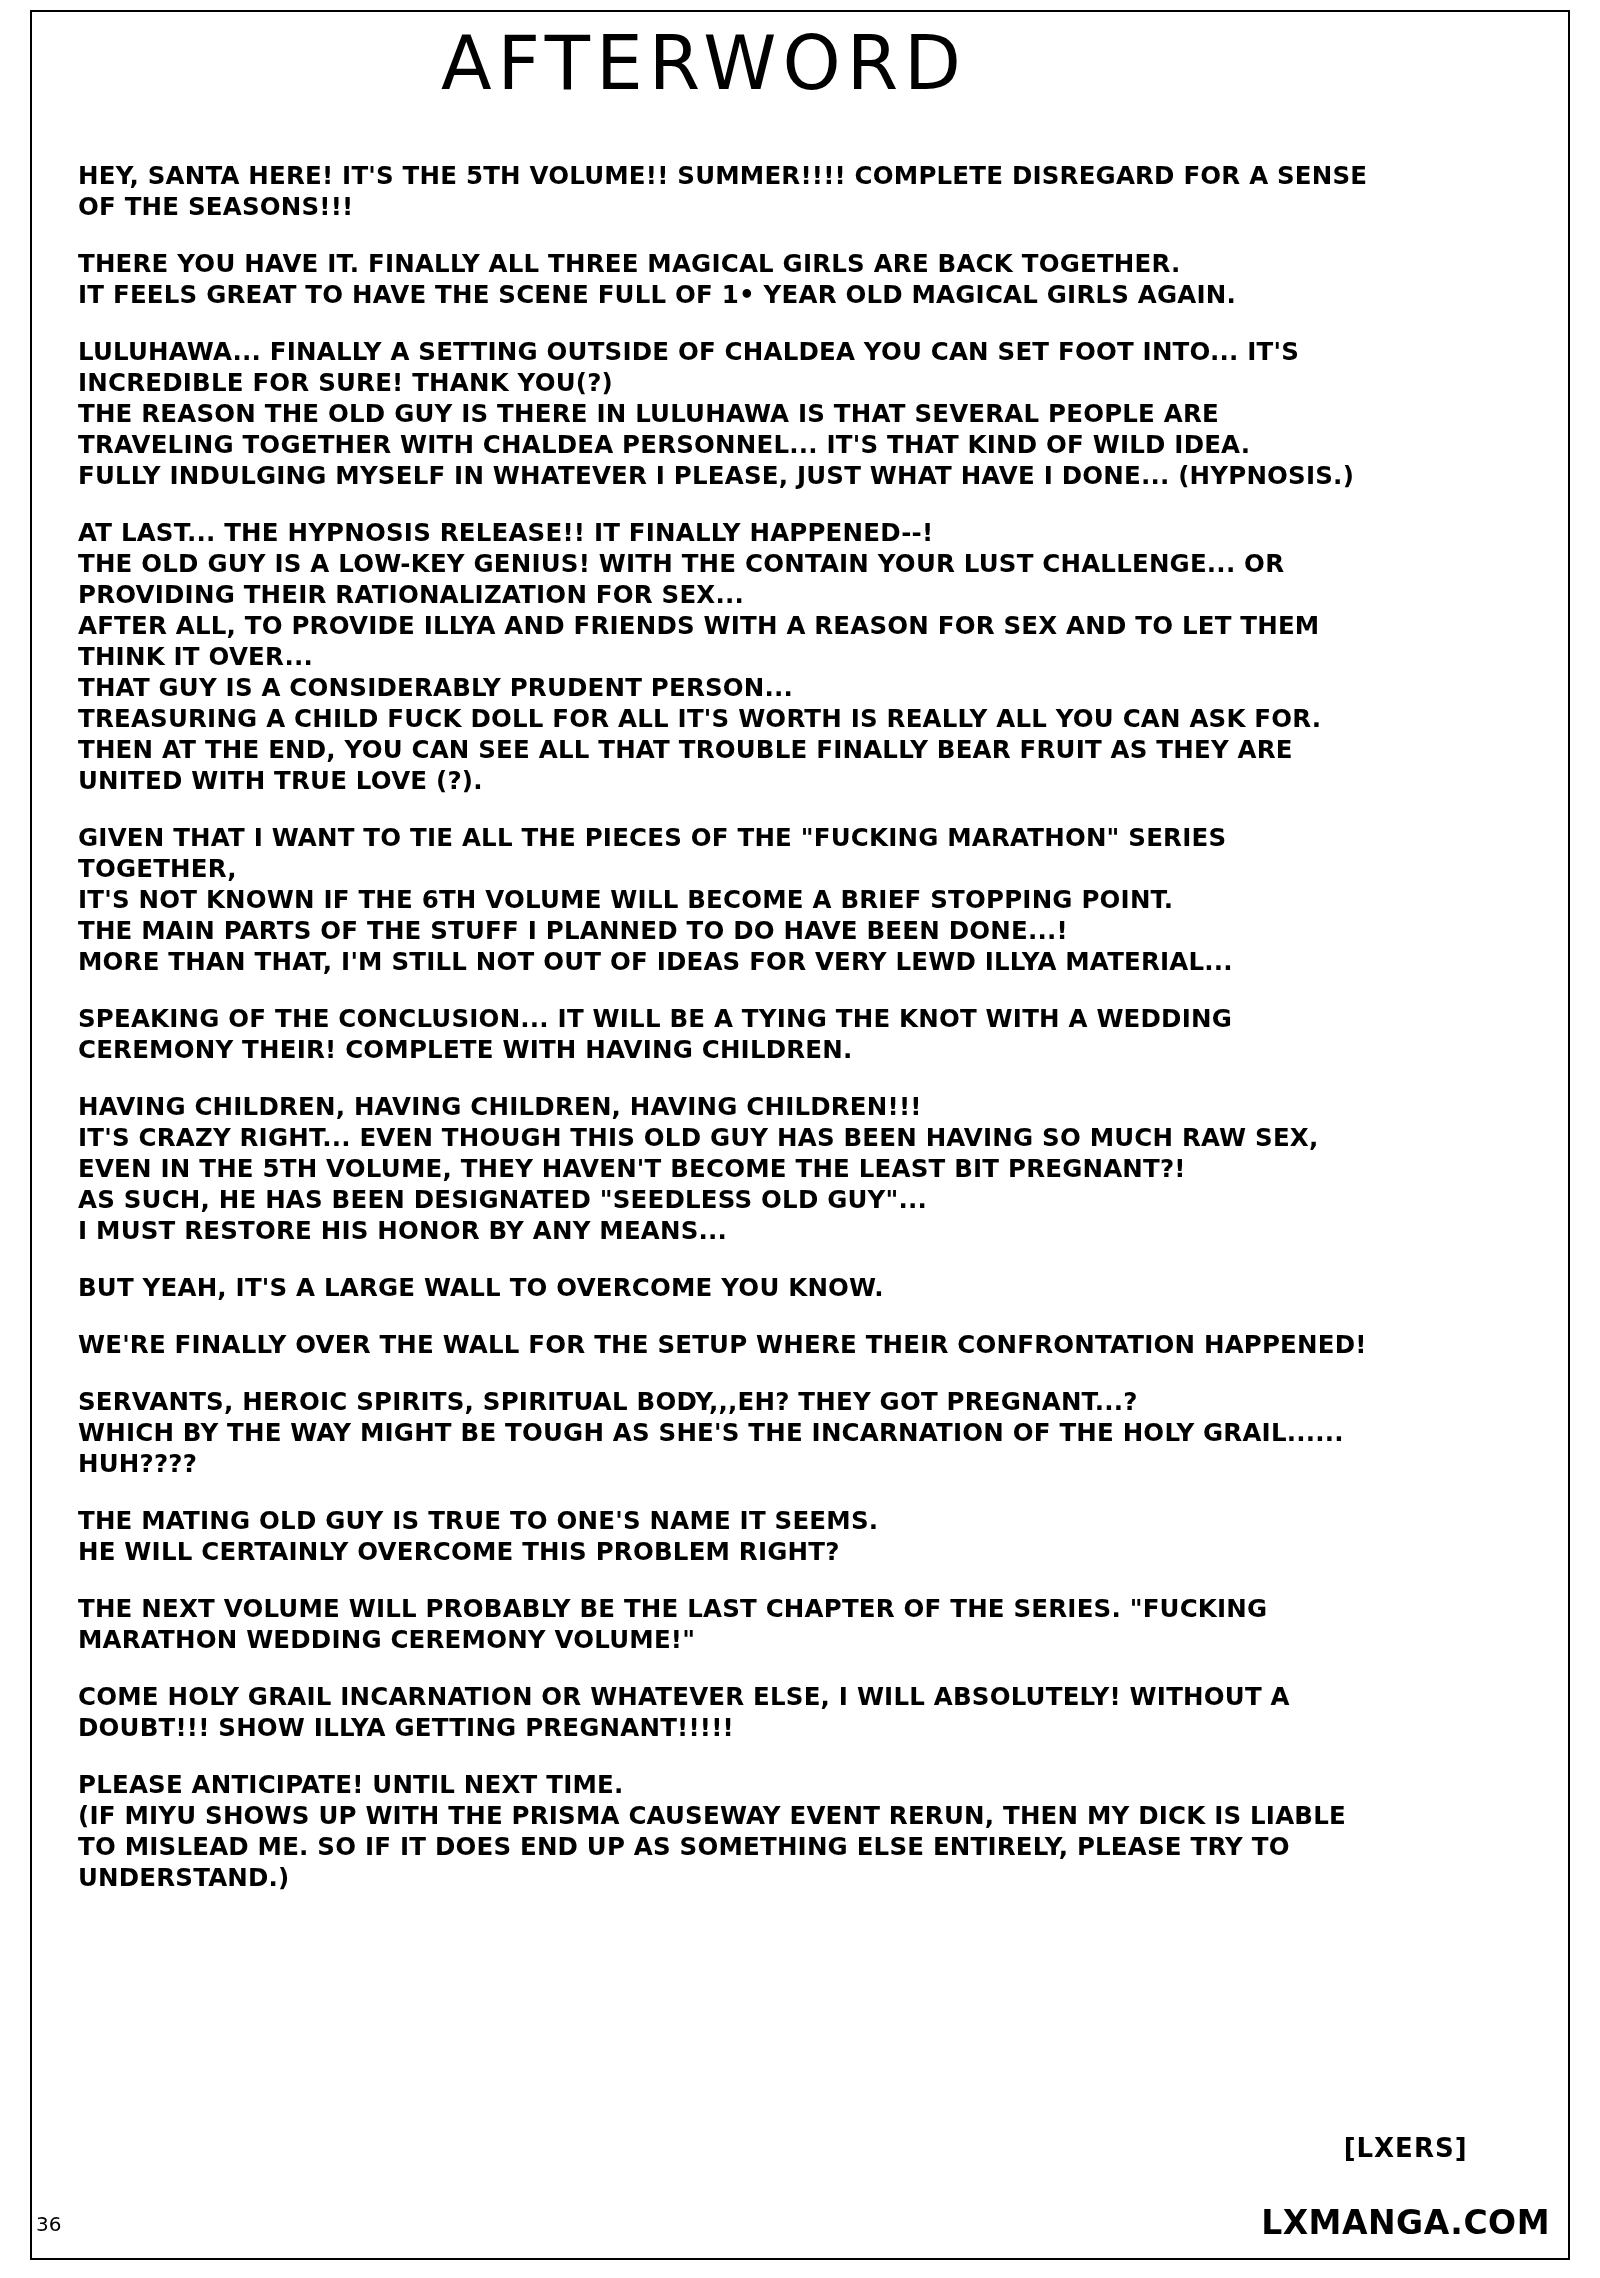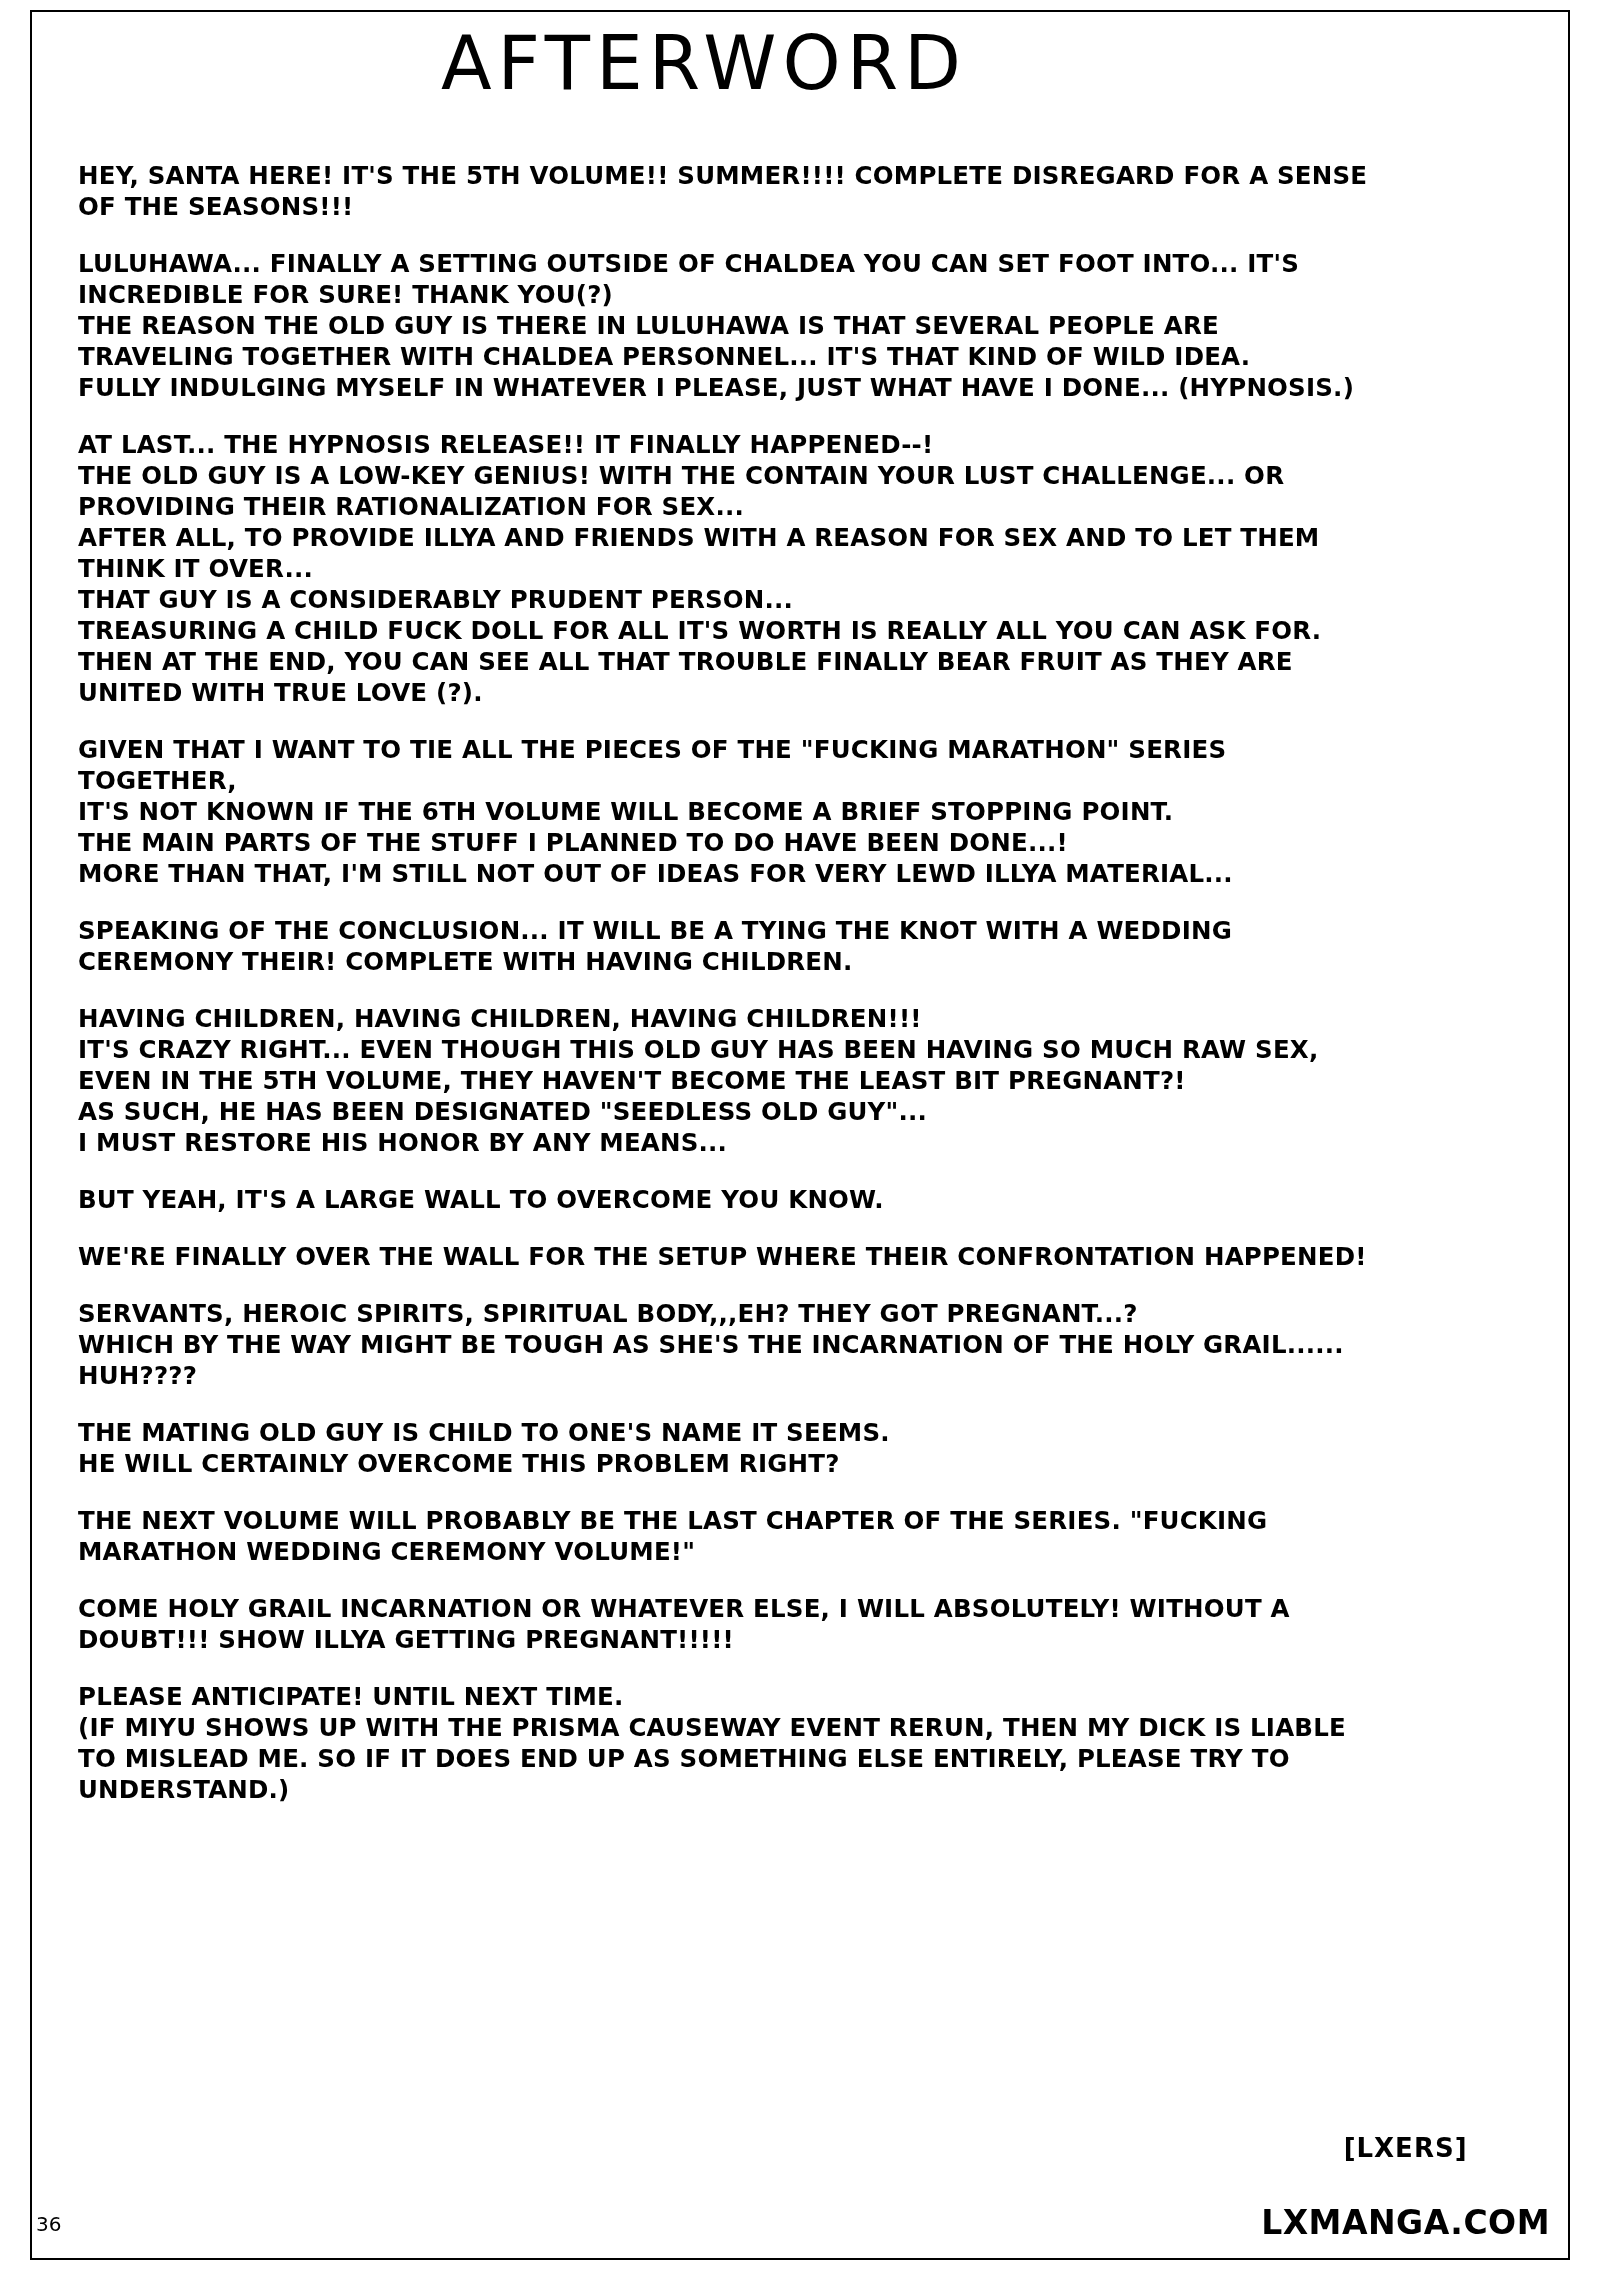--- a/index.html
+++ b/index.html
@@ -88,20 +88,22 @@
 
 <div class="page">
 
   <div class="page-border"></div>
 
   <div class="title">AFTERWORD</div>
 
   <div class="body-text">
     <p class="para">HEY, SANTA HERE! IT'S THE 5TH VOLUME!! SUMMER!!!! COMPLETE DISREGARD FOR A SENSE
 OF THE SEASONS!!!</p>
+    <p class="para">THERE YOU HAVE IT. FINALLY ALL THREE MAGICAL GIRLS ARE BACK TOGETHER.
+IT FEELS GREAT TO HAVE THE SCENE FULL OF 1• YEAR OLD MAGICAL GIRLS AGAIN.</p>
     <p class="para">LULUHAWA... FINALLY A SETTING OUTSIDE OF CHALDEA YOU CAN SET FOOT INTO... IT'S
 INCREDIBLE FOR SURE! THANK YOU(?)
 THE REASON THE OLD GUY IS THERE IN LULUHAWA IS THAT SEVERAL PEOPLE ARE
 TRAVELING TOGETHER WITH CHALDEA PERSONNEL... IT'S THAT KIND OF WILD IDEA.
 FULLY INDULGING MYSELF IN WHATEVER I PLEASE, JUST WHAT HAVE I DONE... (HYPNOSIS.)</p>
     <p class="para">AT LAST... THE HYPNOSIS RELEASE!! IT FINALLY HAPPENED--!
 THE OLD GUY IS A LOW-KEY GENIUS! WITH THE CONTAIN YOUR LUST CHALLENGE... OR
 PROVIDING THEIR RATIONALIZATION FOR SEX...
 AFTER ALL, TO PROVIDE ILLYA AND FRIENDS WITH A REASON FOR SEX AND TO LET THEM
 THINK IT OVER...
@@ -119,21 +121,21 @@
     <p class="para">HAVING CHILDREN, HAVING CHILDREN, HAVING CHILDREN!!!
 IT'S CRAZY RIGHT... EVEN THOUGH THIS OLD GUY HAS BEEN HAVING SO MUCH RAW SEX,
 EVEN IN THE 5TH VOLUME, THEY HAVEN'T BECOME THE LEAST BIT PREGNANT?!
 AS SUCH, HE HAS BEEN DESIGNATED "SEEDLESS OLD GUY"...
 I MUST RESTORE HIS HONOR BY ANY MEANS...</p>
     <p class="para">BUT YEAH, IT'S A LARGE WALL TO OVERCOME YOU KNOW.</p>
     <p class="para">WE'RE FINALLY OVER THE WALL FOR THE SETUP WHERE THEIR CONFRONTATION HAPPENED!</p>
     <p class="para">SERVANTS, HEROIC SPIRITS, SPIRITUAL BODY,,,EH? THEY GOT PREGNANT...?
 WHICH BY THE WAY MIGHT BE TOUGH AS SHE'S THE INCARNATION OF THE HOLY GRAIL......
 HUH????</p>
-    <p class="para">THE MATING OLD GUY IS CHILD TO ONE'S NAME IT SEEMS.
+    <p class="para">THE MATING OLD GUY IS TRUE TO ONE'S NAME IT SEEMS.
 HE WILL CERTAINLY OVERCOME THIS PROBLEM RIGHT?</p>
     <p class="para">THE NEXT VOLUME WILL PROBABLY BE THE LAST CHAPTER OF THE SERIES. "FUCKING
 MARATHON WEDDING CEREMONY VOLUME!"</p>
     <p class="para">COME HOLY GRAIL INCARNATION OR WHATEVER ELSE, I WILL ABSOLUTELY! WITHOUT A
 DOUBT!!! SHOW ILLYA GETTING PREGNANT!!!!!</p>
     <p class="para">PLEASE ANTICIPATE! UNTIL NEXT TIME.
 (IF MIYU SHOWS UP WITH THE PRISMA CAUSEWAY EVENT RERUN, THEN MY DICK IS LIABLE
 TO MISLEAD ME. SO IF IT DOES END UP AS SOMETHING ELSE ENTIRELY, PLEASE TRY TO
 UNDERSTAND.)</p>
   </div>

